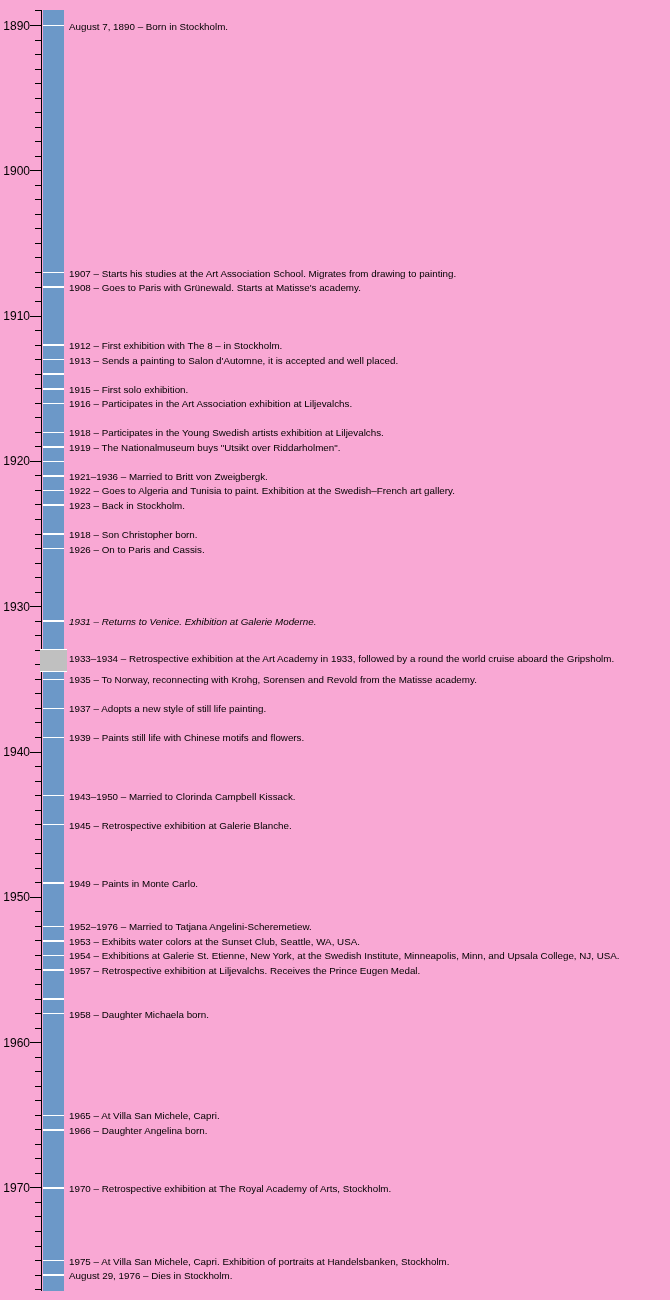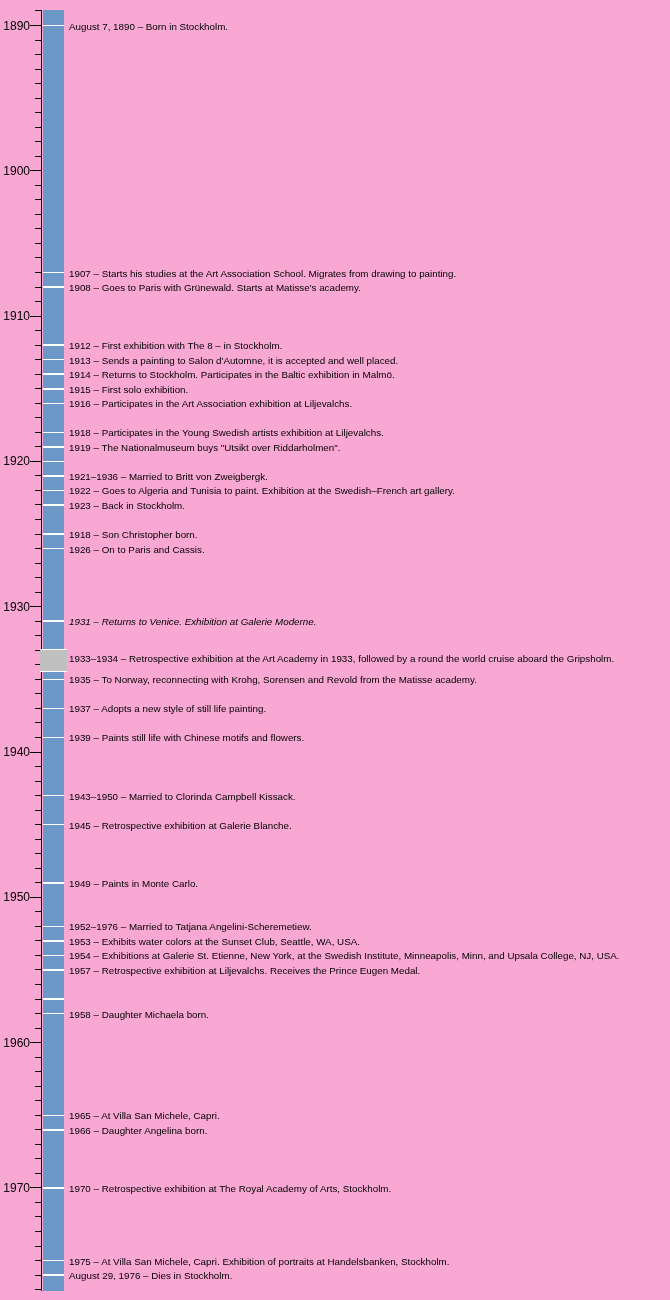--- a/index.html
+++ b/index.html
@@ -177,21 +177,20 @@
     <div class="event-label" style="top: 25.5px;">August 7, 1890 – Born in Stockholm.</div>
     <div class="event-marker" style="top: 271.76px; background: rgb(255, 255, 255);"></div>
     <div class="event-label" style="top: 272.51px;">1907 – Starts his studies at the Art Association School. Migrates from drawing to painting.</div>
     <div class="event-marker" style="top: 286.29px; background: rgb(255, 255, 255);"></div>
     <div class="event-label" style="top: 287.04px;">1908 – Goes to Paris with Grünewald. Starts at Matisse's academy.</div>
     <div class="event-marker" style="top: 344.41px; background: rgb(255, 255, 255);"></div>
     <div class="event-label" style="top: 345.16px;">1912 – First exhibition with The 8 – in Stockholm.</div>
     <div class="event-marker" style="top: 358.94px; background: rgb(255, 255, 255);"></div>
     <div class="event-label" style="top: 359.69px;">1913 – Sends a painting to Salon d'Automne, it is accepted and well placed.</div>
     <div class="event-marker" style="top: 373.47px; background: rgb(255, 255, 255);"></div>
-    <div class="event-label" style="top: 374.22px;">1914 – Returns to Stockholm. Participates in the Baltic exhibition in Malmö.</div>
     <div class="event-marker" style="top: 388px; background: rgb(255, 255, 255);"></div>
     <div class="event-label" style="top: 388.75px;">1915 – First solo exhibition.</div>
     <div class="event-marker" style="top: 402.53px; background: rgb(255, 255, 255);"></div>
     <div class="event-label" style="top: 403.28px;">1916 – Participates in the Art Association exhibition at Liljevalchs.</div>
     <div class="event-marker" style="top: 431.59px; background: rgb(255, 255, 255);"></div>
     <div class="event-label" style="top: 432.34px;">1918 – Participates in the Young Swedish artists exhibition at Liljevalchs.</div>
     <div class="event-marker" style="top: 446.12px; background: rgb(255, 255, 255);"></div>
     <div class="event-label" style="top: 446.87px;">1919 – The Nationalmuseum buys "Utsikt over Riddarholmen".</div>
     <div class="event-marker" style="top: 460.65px; background: rgb(255, 255, 255);"></div>
     <div class="event-marker" style="top: 475.18px; background: rgb(255, 255, 255);"></div>

